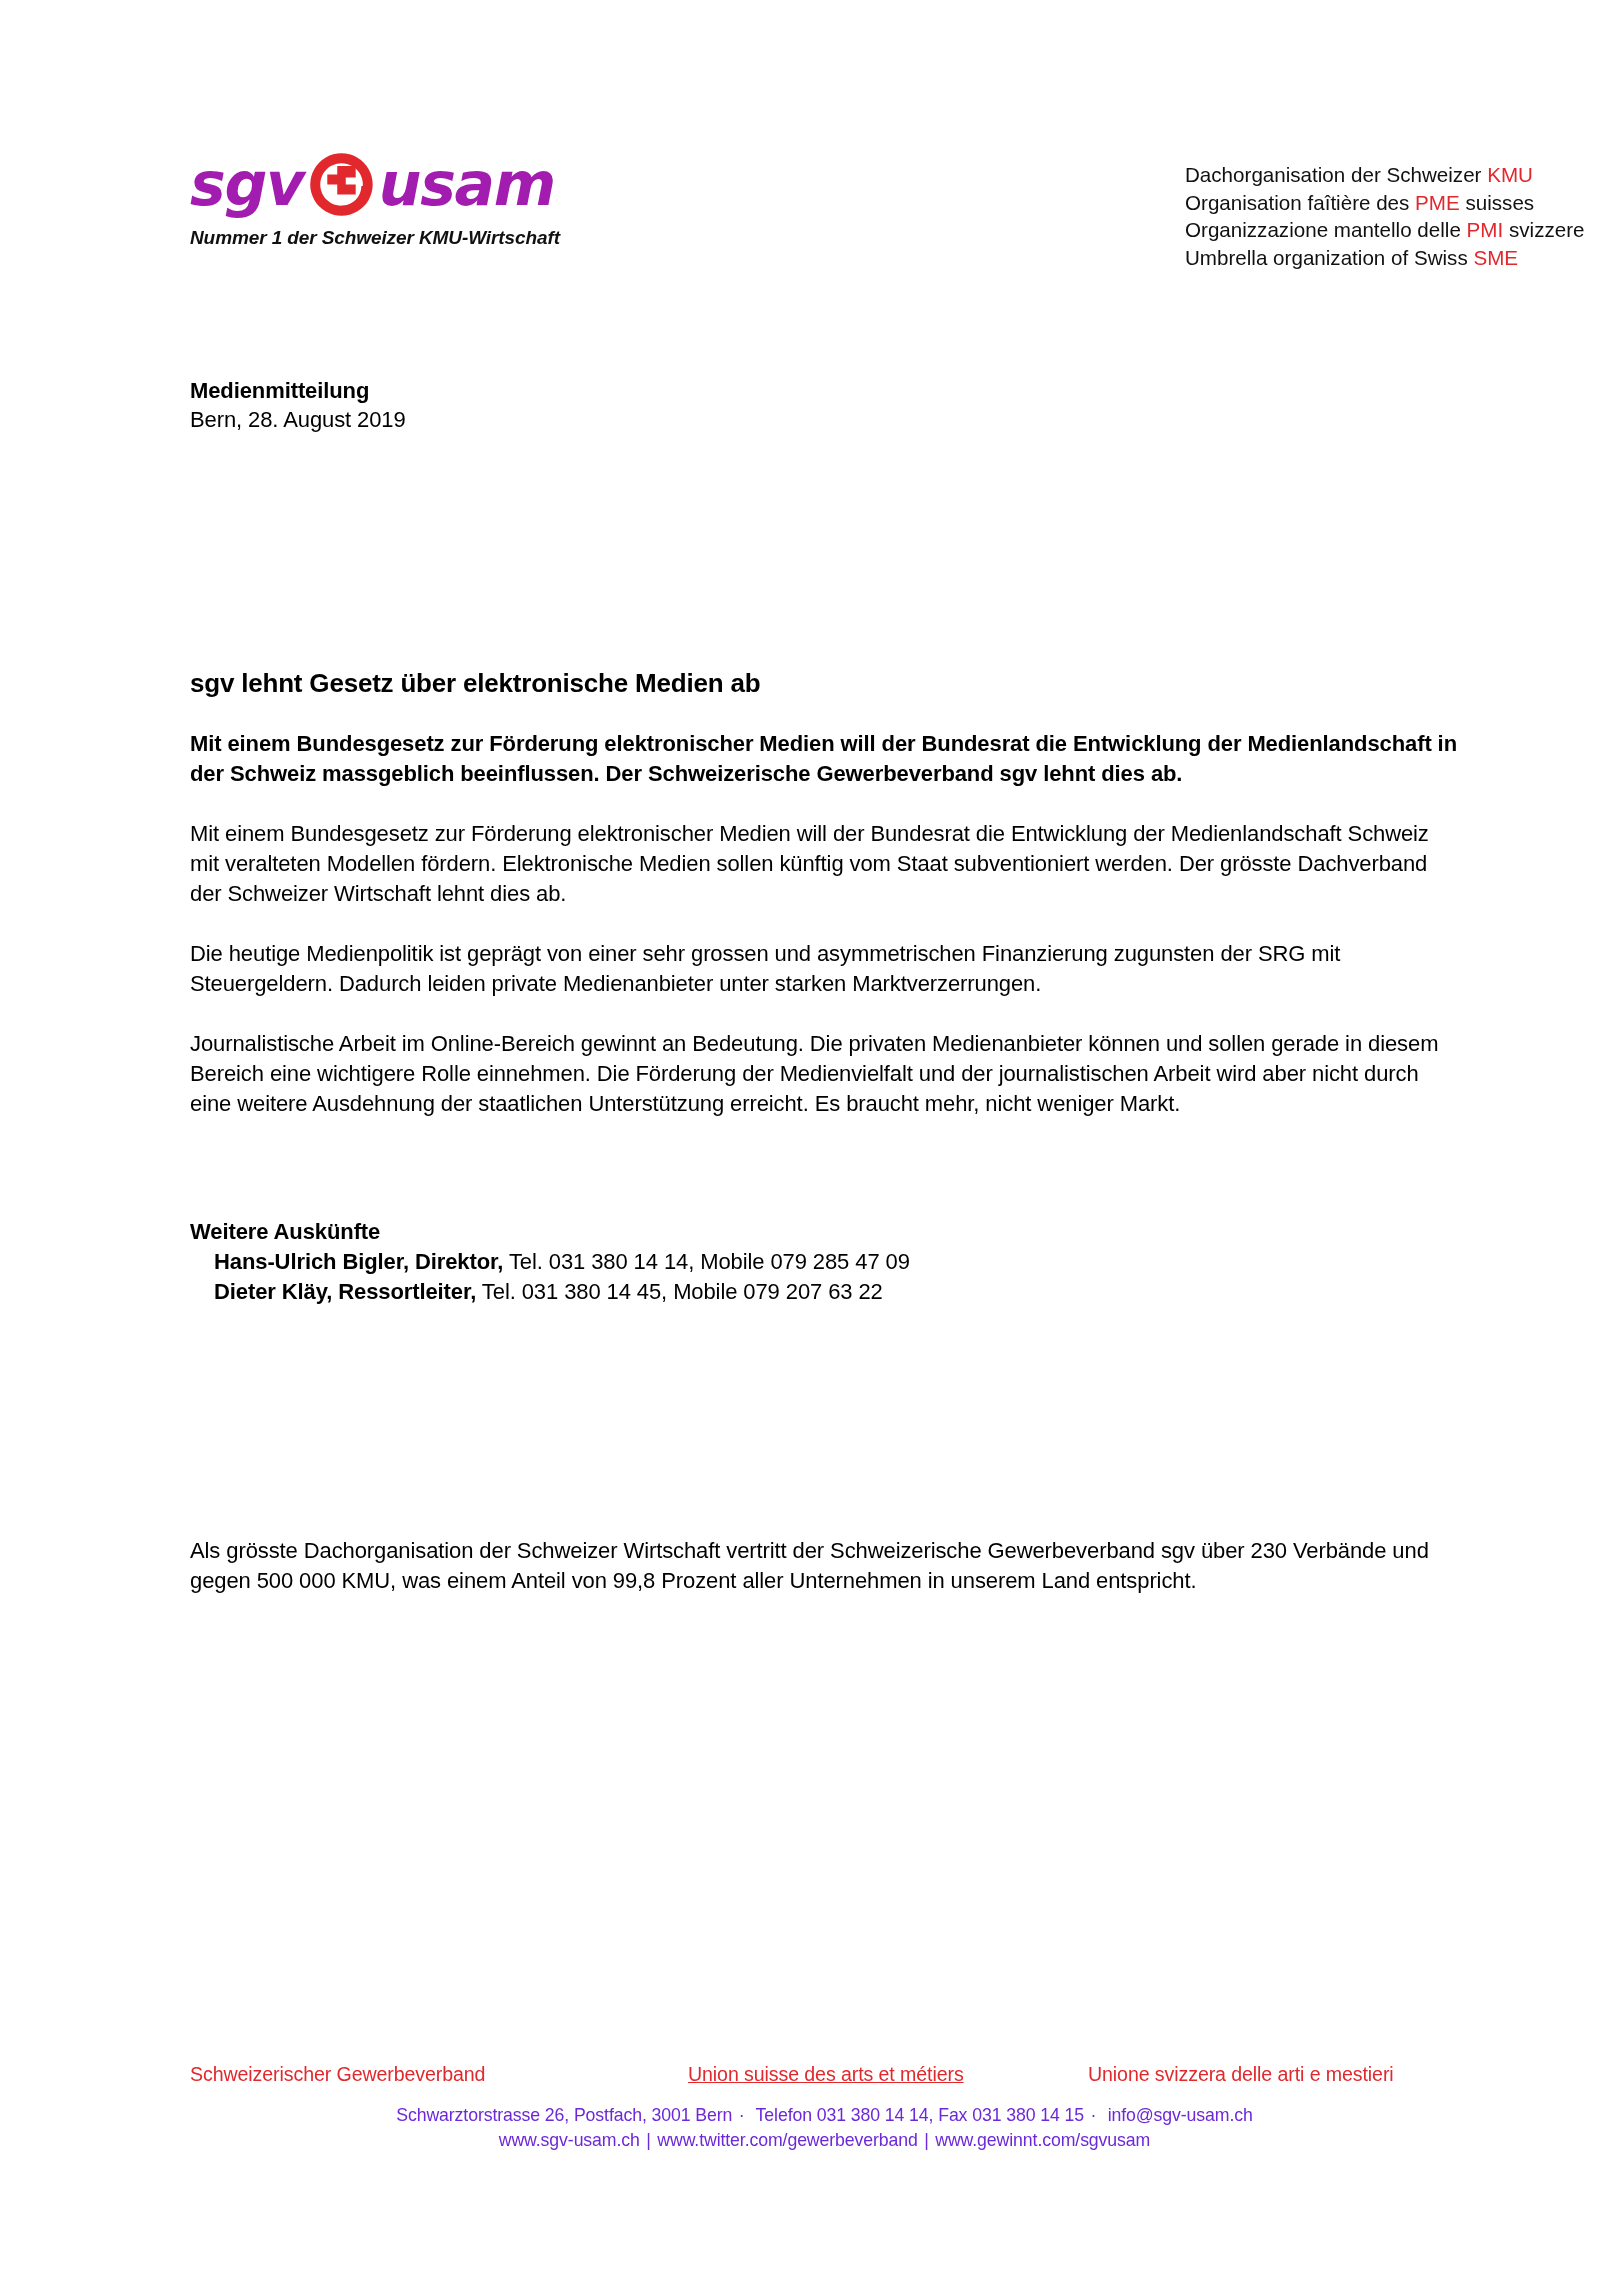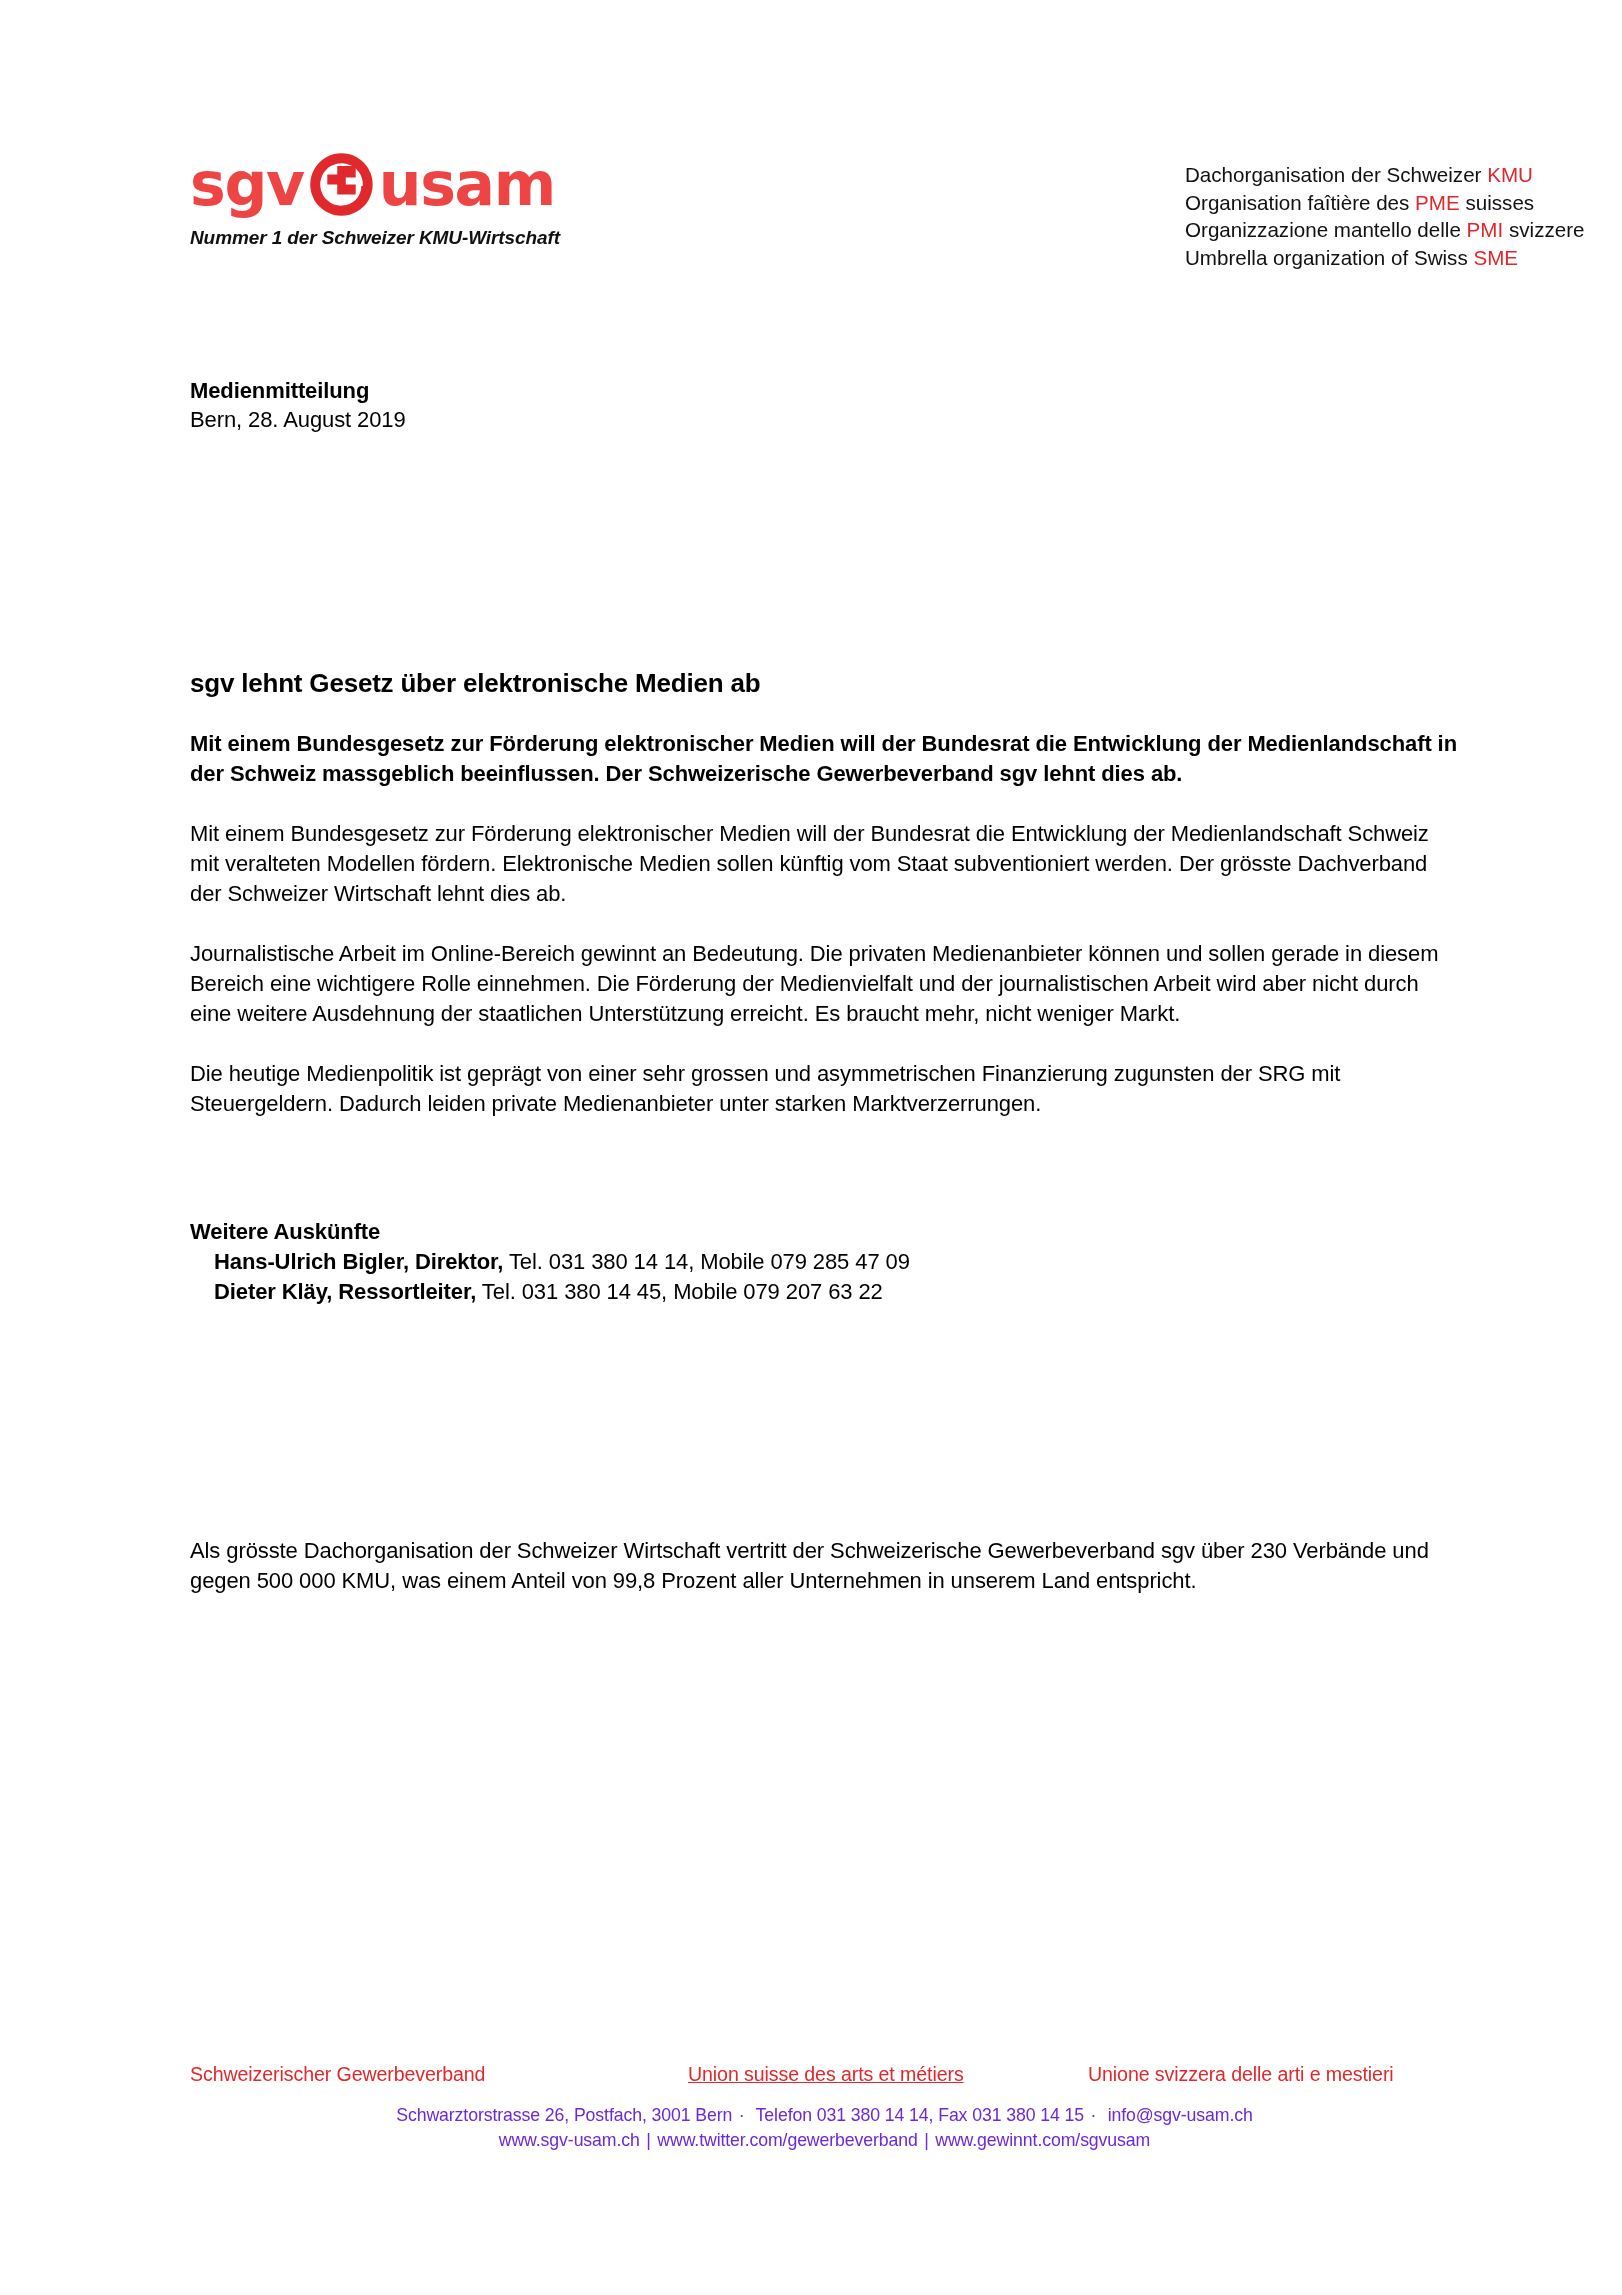--- a/index.html
+++ b/index.html
@@ -41,23 +41,24 @@
 
   .wordmark {
     display: flex;
     align-items: center;
     height: 73px;
   }
 
   .wm-text {
     font-family: "DejaVu Sans", sans-serif;
     font-size: 60px;
+    font-style: italic;
     font-weight: 700;
     letter-spacing: -1.3px;
-    color: #ef4444;
+    color: #a21caf;
     line-height: 1;
   }
 
   .wm-emblem {
     width: 71px;
     height: 71px;
     margin: 0 1.3px 0 2.6px;
     flex: none;
     position: relative;
     top: 1.3px;
@@ -225,22 +226,22 @@
   <div class="doc">
 
     <div class="meta-title">Medienmitteilung</div>
     <div class="meta-date">Bern, 28. August 2019</div>
 
     <h1 class="headline">sgv lehnt Gesetz über elektronische Medien ab</h1>
 
     <div class="lead">Mit einem Bundesgesetz zur Förderung elektronischer Medien will der Bundesrat die Entwicklung der Medienlandschaft in der Schweiz massgeblich beeinflussen. Der Schweizerische Gewerbeverband sgv lehnt dies ab.</div>
 
     <p class="body-par">Mit einem Bundesgesetz zur Förderung elektronischer Medien will der Bundesrat die Entwicklung der Medienlandschaft Schweiz mit veralteten Modellen fördern. Elektronische Medien sollen künftig vom Staat subventioniert werden. Der grösste Dachverband der Schweizer Wirtschaft lehnt dies ab.</p>
+    <p class="body-par">Die heutige Medienpolitik ist geprägt von einer sehr grossen und asymmetrischen Finanzierung zugunsten der SRG mit Steuergeldern. Dadurch leiden private Medienanbieter unter starken Marktverzerrungen.</p>
     <p class="body-par">Journalistische Arbeit im Online-Bereich gewinnt an Bedeutung. Die privaten Medienanbieter können und sollen gerade in diesem Bereich eine wichtigere Rolle einnehmen. Die Förderung der Medienvielfalt und der journalistischen Arbeit wird aber nicht durch eine weitere Ausdehnung der staatlichen Unterstützung erreicht. Es braucht mehr, nicht weniger Markt.</p>
-    <p class="body-par">Die heutige Medienpolitik ist geprägt von einer sehr grossen und asymmetrischen Finanzierung zugunsten der SRG mit Steuergeldern. Dadurch leiden private Medienanbieter unter starken Marktverzerrungen.</p>
 
     <div class="contact-head">Weitere Auskünfte</div>
 
     <div class="contact-line">
       <b>Hans-Ulrich Bigler, Direktor,</b><span> Tel. 031 380 14 14, Mobile 079 285 47 09</span>
     </div>
     <div class="contact-line">
       <b>Dieter Kläy, Ressortleiter,</b><span> Tel. 031 380 14 45, Mobile 079 207 63 22</span>
     </div>
 

